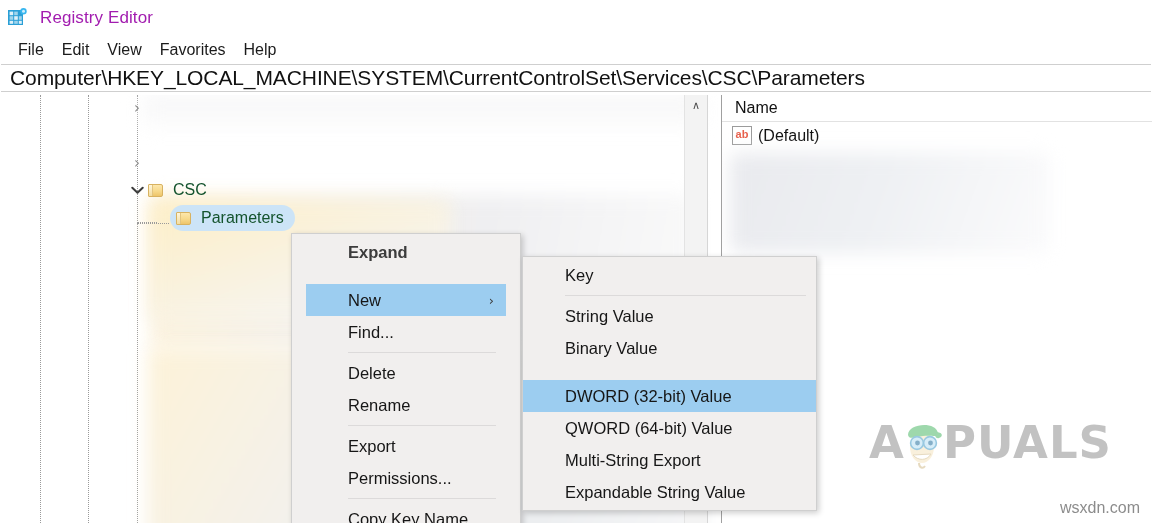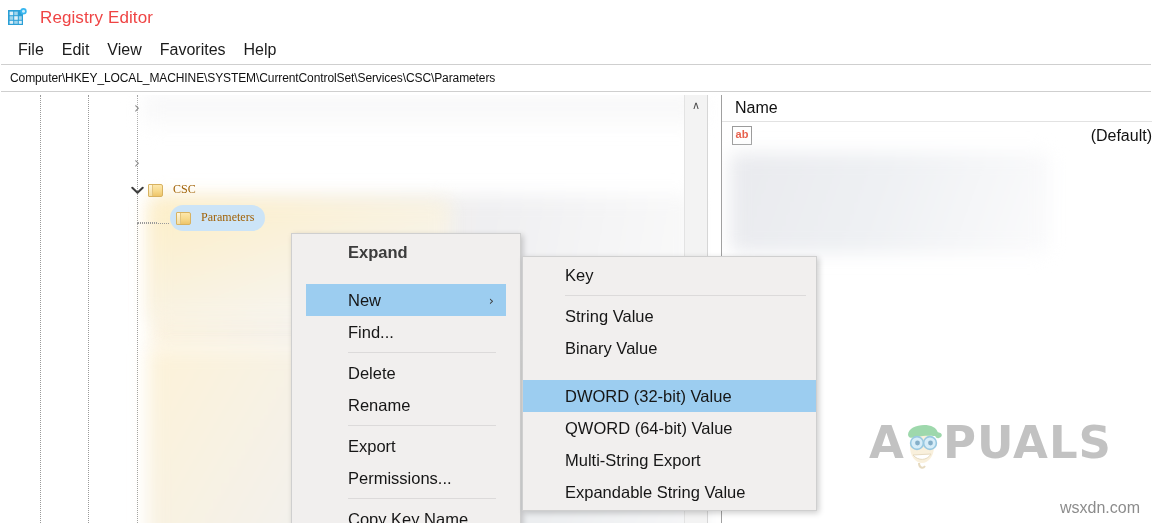--- a/index.html
+++ b/index.html
@@ -27,21 +27,21 @@
   }
   .app-icon {
     width: 22px;
     height: 22px;
     position: relative;
     flex: 0 0 auto;
     margin-right: 11px;
   }
   .app-title {
     font-size: 17px;
-    color: #ef4444;
+    color: #a21caf;
     letter-spacing: .1px;
   }
 
   
   .menubar {
     height: 28px;
     display: flex;
     align-items: center;
     padding-left: 9px;
     background: #ffffff;
@@ -60,21 +60,21 @@
     margin: 0 1px;
     border: 1px solid #cfcfcf;
     border-left: none;
     border-right: none;
     background: #ffffff;
     display: flex;
     align-items: center;
     box-sizing: border-box;
   }
   .addressbar .path {
-    font-size: 12px;
+    font-size: 21px;
     color: #111;
     padding-left: 9px;
     white-space: nowrap;
     letter-spacing: -0.1px;
   }
 
   
   .content {
     position: absolute;
     top: 95px;
@@ -150,24 +150,23 @@
   .folder:after {
     content: "";
     position: absolute;
     left: 1px; top: 2px;
     width: 4px; height: 11px;
     background: linear-gradient(180deg,#fff6dc,#f3dda0);
     border-right: 1px solid #e2c47f;
     box-sizing: border-box;
   }
   .tree-label {
-    font-size: 12px;
-    color: #a16207;
+    font-size: 16px;
+    color: #14532d;
     padding: 1px 5px 2px 1px;
-    font-family: Liberation Serif, serif;
   }
   .tree-row.selected .tree-label {
     background: #cce4f7;
   }
   .tree-row.selected {
     background: #cce4f7;
     padding-right: 6px;
   }
   .hline {
     position: absolute;
@@ -225,21 +224,20 @@
   .col-header .col {
     font-size: 16px;
     color: #111;
     padding-left: 13px;
   }
   .value-row {
     height: 27px;
     display: flex;
     align-items: center;
     padding-left: 10px;
-    justify-content: space-between;
   }
   .ab-icon {
     width: 18px;
     height: 17px;
     position: relative;
     flex: 0 0 auto;
     margin-right: 6px;
     background: #ffffff;
     border: 1px solid #9b9b9b;
   }

